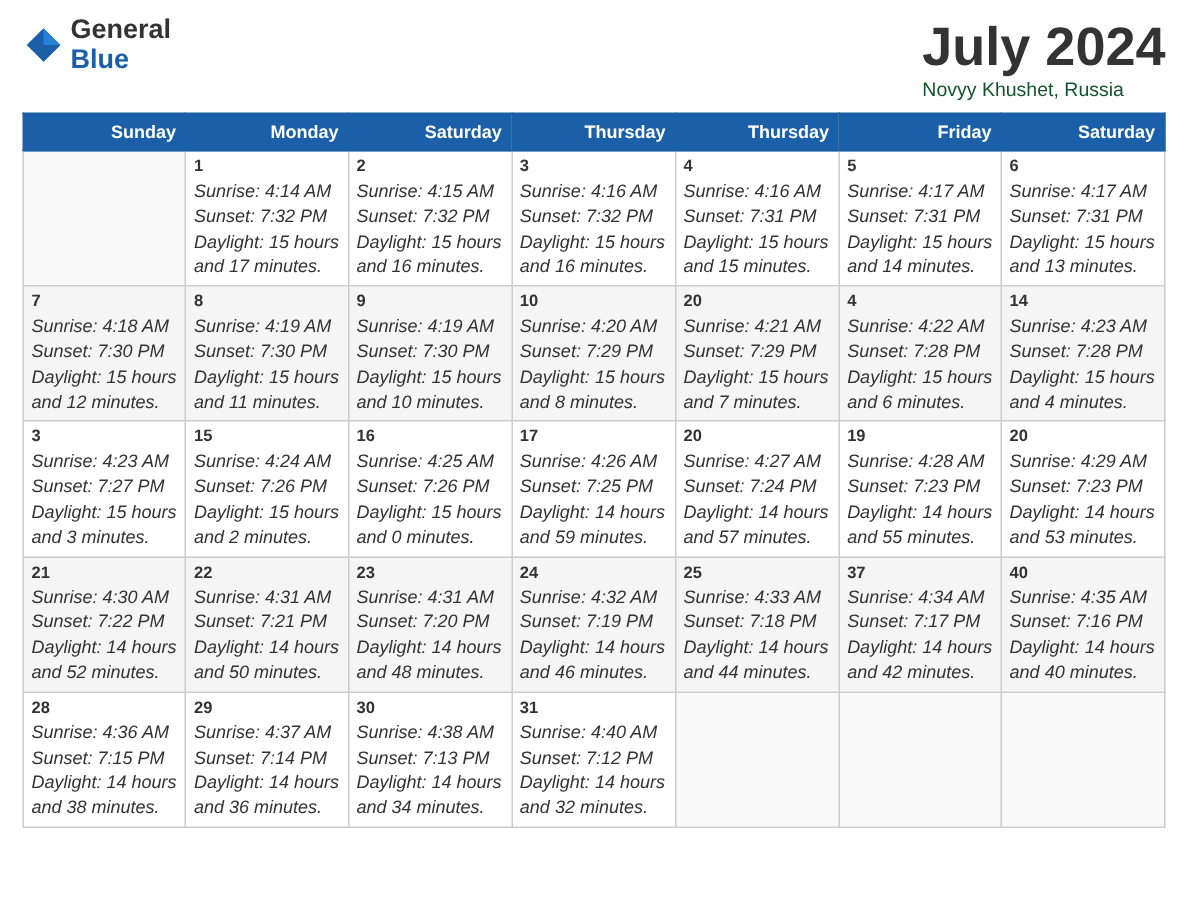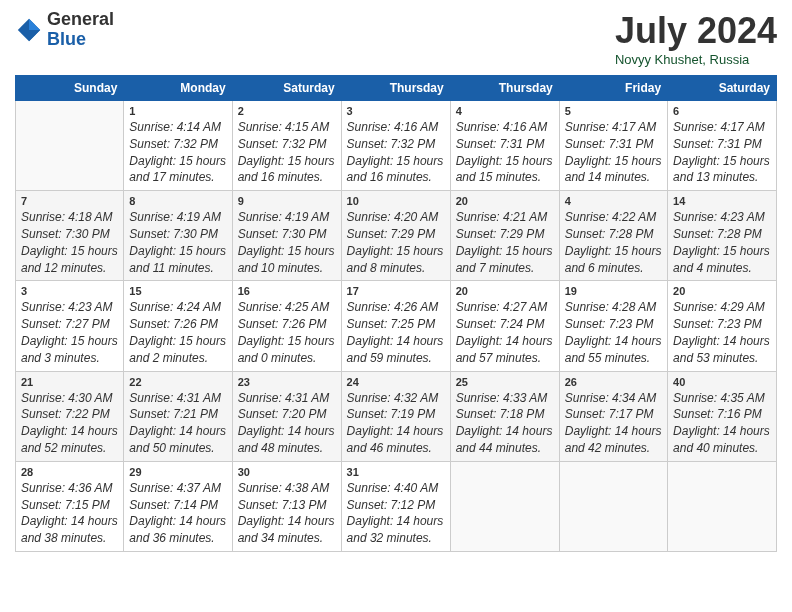--- a/index.html
+++ b/index.html
@@ -233,21 +233,21 @@
           </td>
           <td>
             <span class="day-number">24</span>
             <div class="day-info">Sunrise: 4:32 AM<br>Sunset: 7:19 PM<br>Daylight: 14 hours and 46 minutes.</div>
           </td>
           <td>
             <span class="day-number">25</span>
             <div class="day-info">Sunrise: 4:33 AM<br>Sunset: 7:18 PM<br>Daylight: 14 hours and 44 minutes.</div>
           </td>
           <td>
-            <span class="day-number">26</span>
+            <span class="day-number">37</span>
             <div class="day-info">Sunrise: 4:34 AM<br>Sunset: 7:17 PM<br>Daylight: 14 hours and 42 minutes.</div>
           </td>
           <td>
             <span class="day-number">40</span>
             <div class="day-info">Sunrise: 4:35 AM<br>Sunset: 7:16 PM<br>Daylight: 14 hours and 40 minutes.</div>
           </td>
         </tr>
         <tr>
           <td>
             <span class="day-number">28</span>

